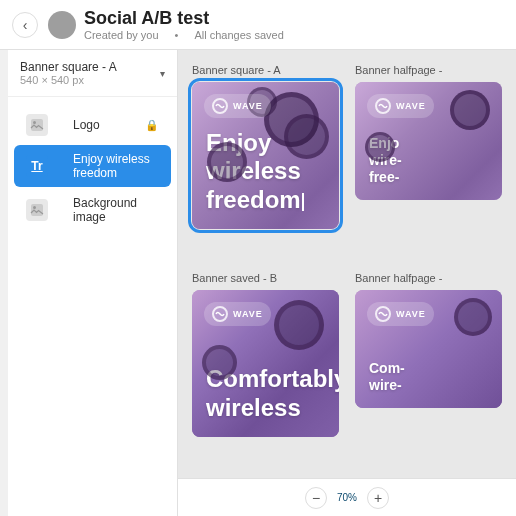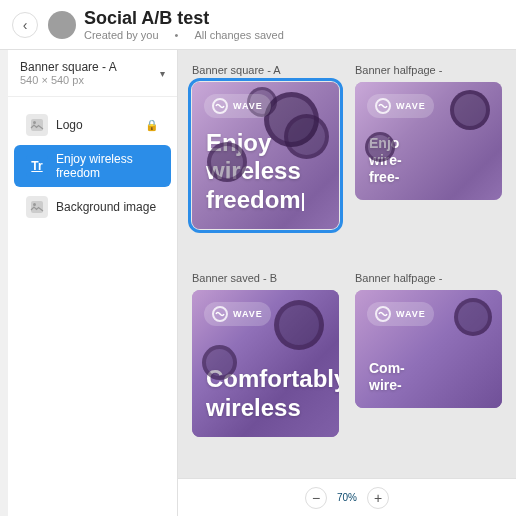--- a/index.html
+++ b/index.html
@@ -67,21 +67,21 @@
     .chevron-icon { font-size: 10px; color: #666; }
 
     .sidebar-items { padding: 8px 0; }
     .sidebar-item {
       display: flex;
       align-items: center;
       padding: 7px 12px;
       cursor: pointer;
       border-radius: 6px;
       margin: 2px 6px;
-      gap: 8px;
+      gap: 25px;
     }
     .sidebar-item.active { background: #2b8de8; }
     .sidebar-item.active .sidebar-item-label { color: #fff; }
     .sidebar-item-icon {
       width: 22px; height: 22px;
       border-radius: 4px;
       display: flex; align-items: center; justify-content: center;
       font-size: 11px;
       flex-shrink: 0;
       text-decoration: underline;

